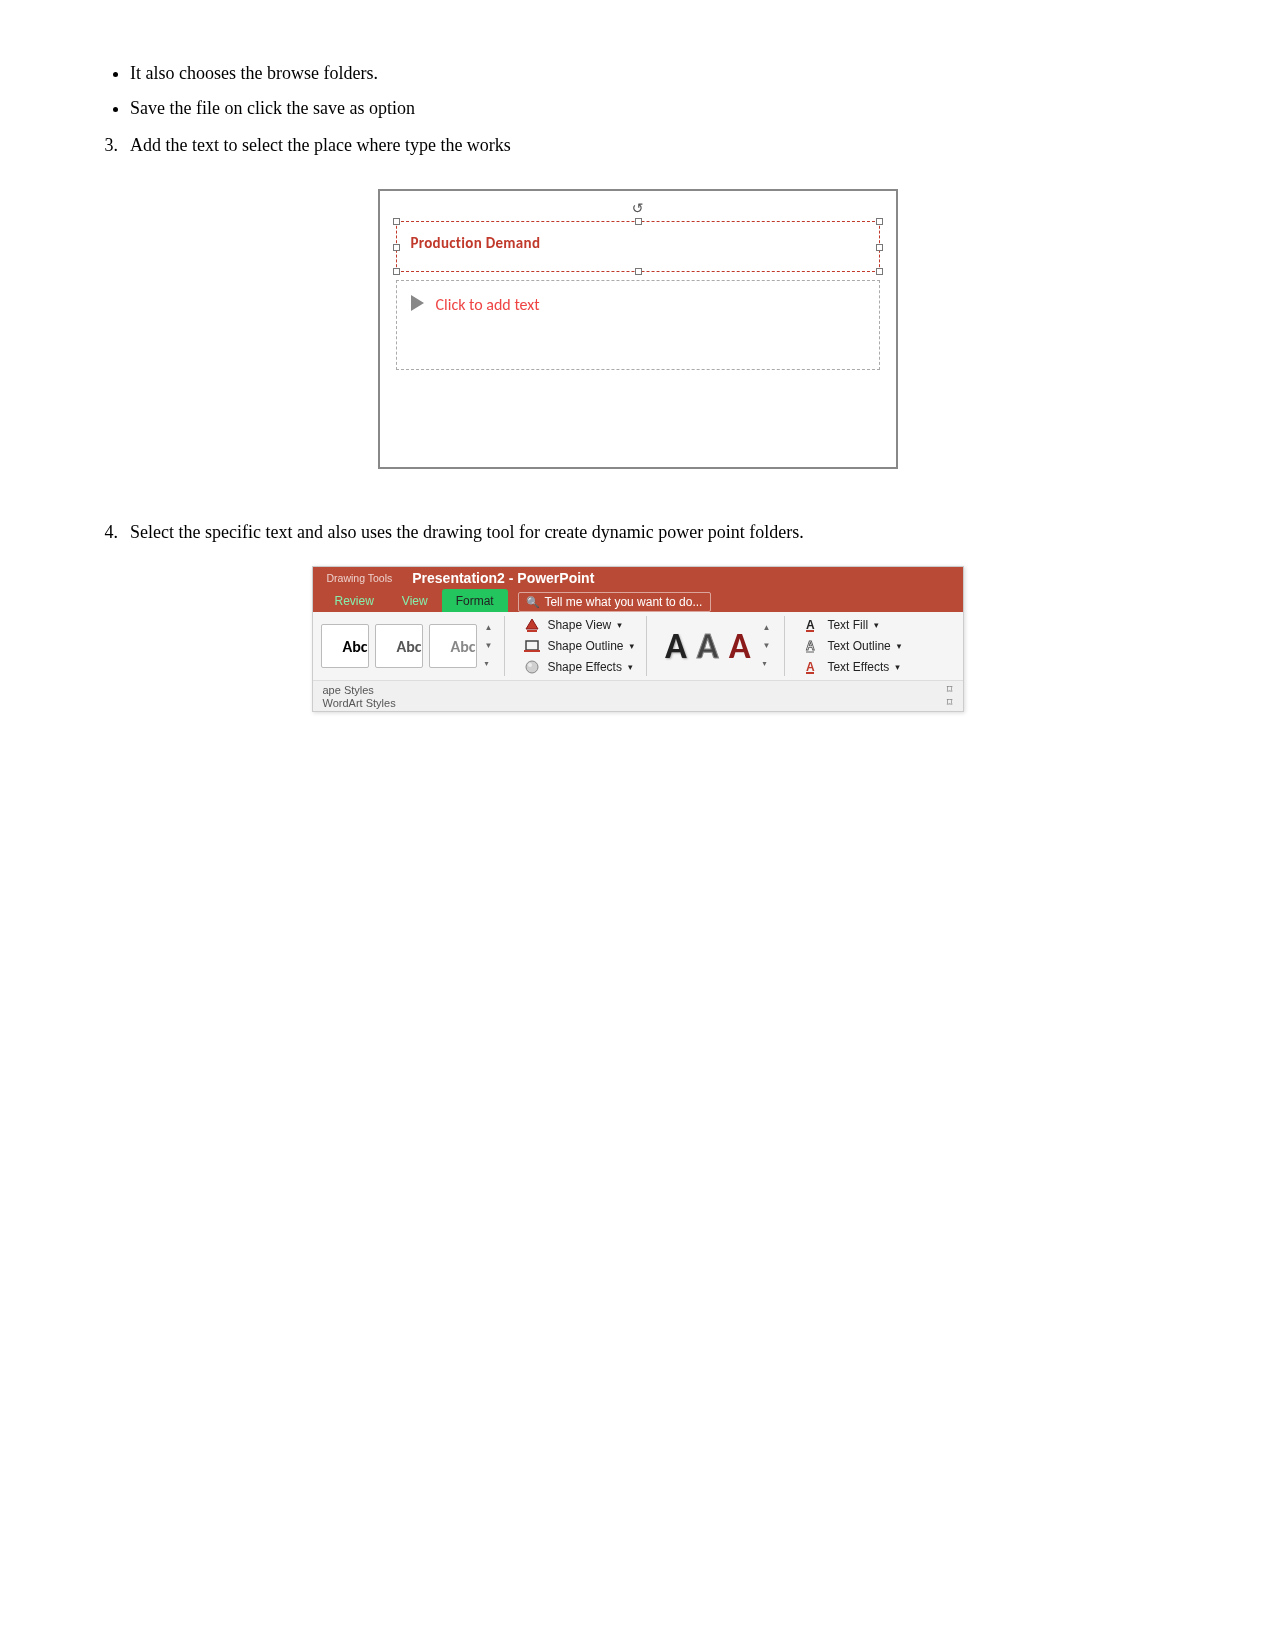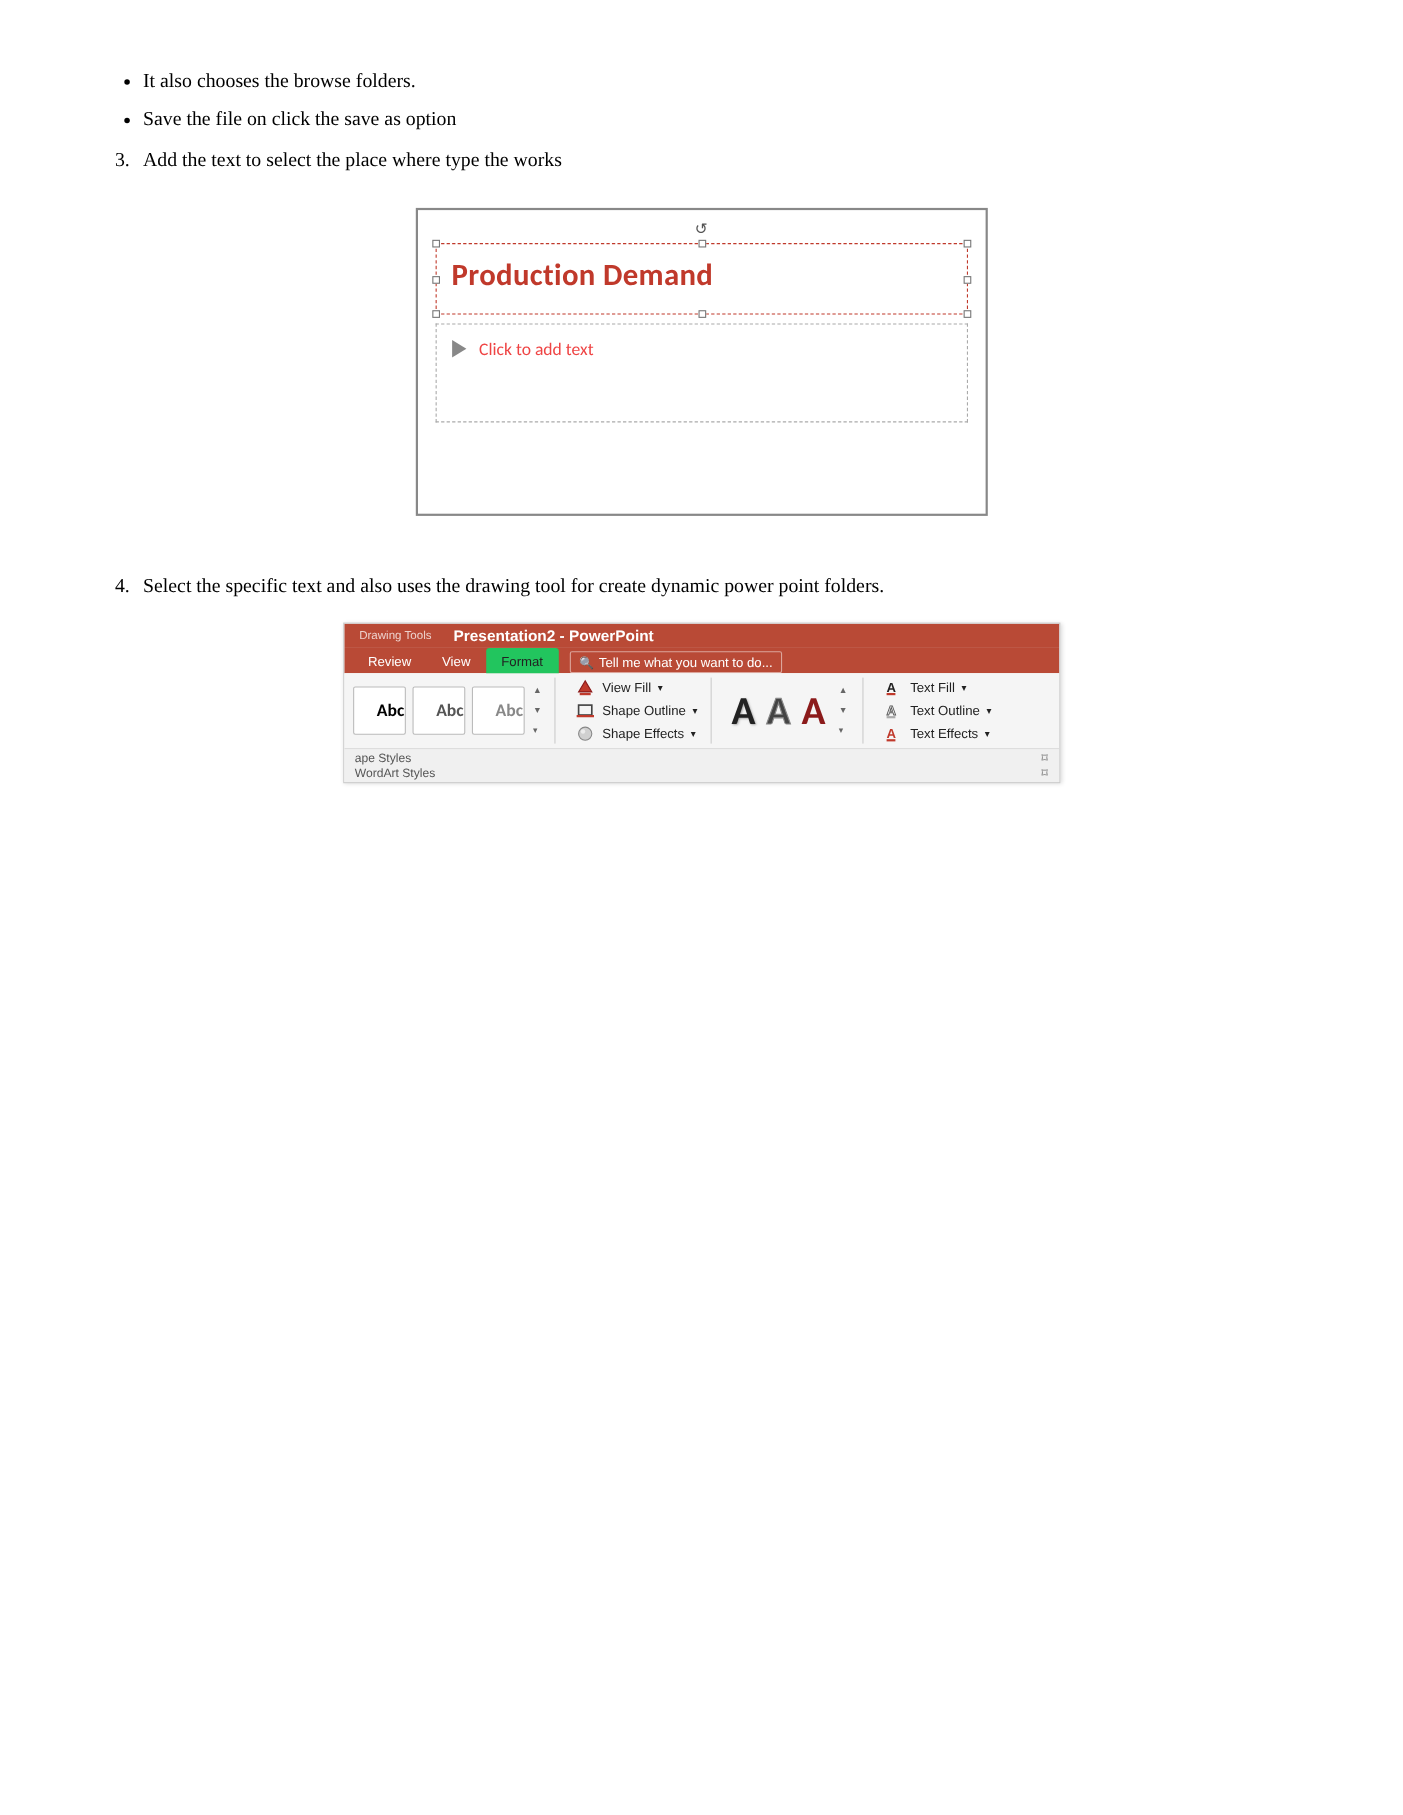--- a/index.html
+++ b/index.html
@@ -82,21 +82,21 @@
     .h-tr { top: -4px; right: -4px; }
     .h-ml { top: calc(50% - 3px); left: -4px; }
     .h-mr { top: calc(50% - 3px); right: -4px; }
     .h-bl { bottom: -4px; left: -4px; }
     .h-bc { bottom: -4px; left: calc(50% - 3px); }
     .h-br { bottom: -4px; right: -4px; }
 
     .slide-title-text {
       color: #c0392b;
       font-family: Calibri, Arial, sans-serif;
-      font-size: 28px;
+      font-size: 15px;
       font-weight: bold;
       letter-spacing: 0.3px;
     }
 
     .slide-inner-body {
       border: 1.5px dashed #aaa;
       margin: 0 16px 16px 16px;
       padding: 14px 14px 40px 14px;
       min-height: 90px;
       position: relative;
@@ -152,21 +152,21 @@
     .toolbar-tab-row {
       background: #b94a36;
       display: flex;
       align-items: flex-end;
       padding: 0 8px;
       gap: 0;
     }
     .toolbar-tab {
       font-family: Segoe UI, Arial, sans-serif;
       font-size: 12px;
-      color: #ffffff;
+      color: #86efac;
       padding: 5px 14px 4px;
       cursor: pointer;
     }
     .toolbar-tab.active {
       background: #22c55e;
       color: #222;
       border-radius: 3px 3px 0 0;
     }
     .toolbar-search {
       display: flex;
@@ -426,21 +426,21 @@
       </div>
 
       <div class="shape-fill-area">
         <div class="shape-fill-row">
           <div class="shape-fill-icon">
             <svg width="16" height="16" viewBox="0 0 16 16">
               <polygon points="8,2 14,12 2,12" fill="#c0392b" stroke="#8B1A1A" stroke-width="1"></polygon>
               <rect x="3" y="13" width="10" height="2" fill="#c0392b"></rect>
             </svg>
           </div>
-          <span>View Fill</span>
+          <span>Shape View</span>
           <span style="font-size:9px;">▾</span>
         </div>
         <div class="shape-fill-row">
           <div class="shape-fill-icon">
             <svg width="16" height="16" viewBox="0 0 16 16">
               <rect x="2" y="3" width="12" height="9" fill="none" stroke="#444" stroke-width="1.5"></rect>
               <line x1="0" y1="13" x2="16" y2="13" stroke="#c0392b" stroke-width="2"></line>
             </svg>
           </div>
           <span>Shape Outline</span>

